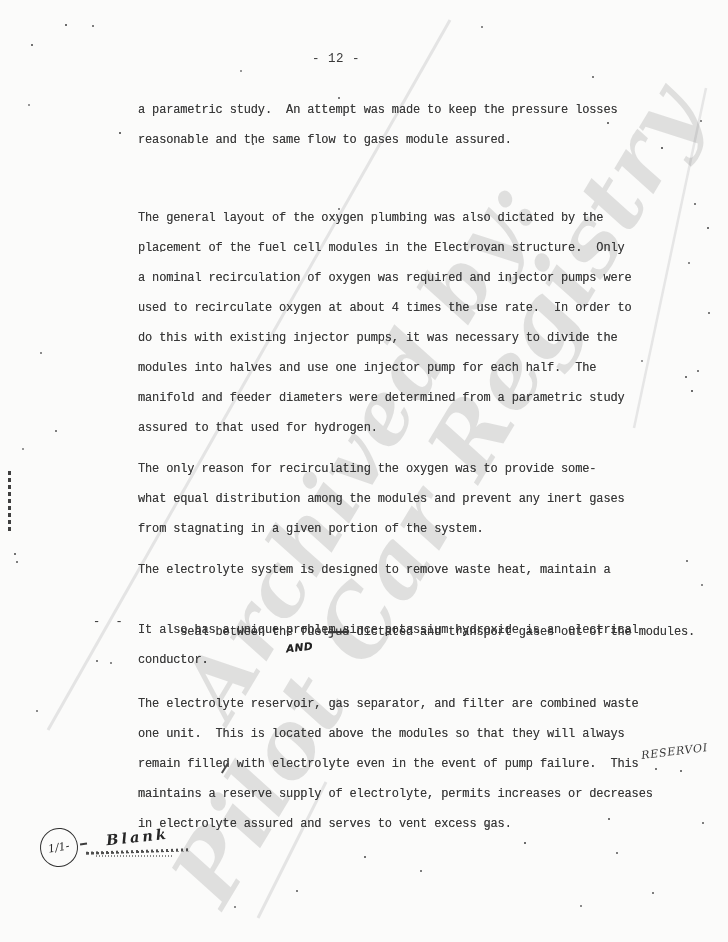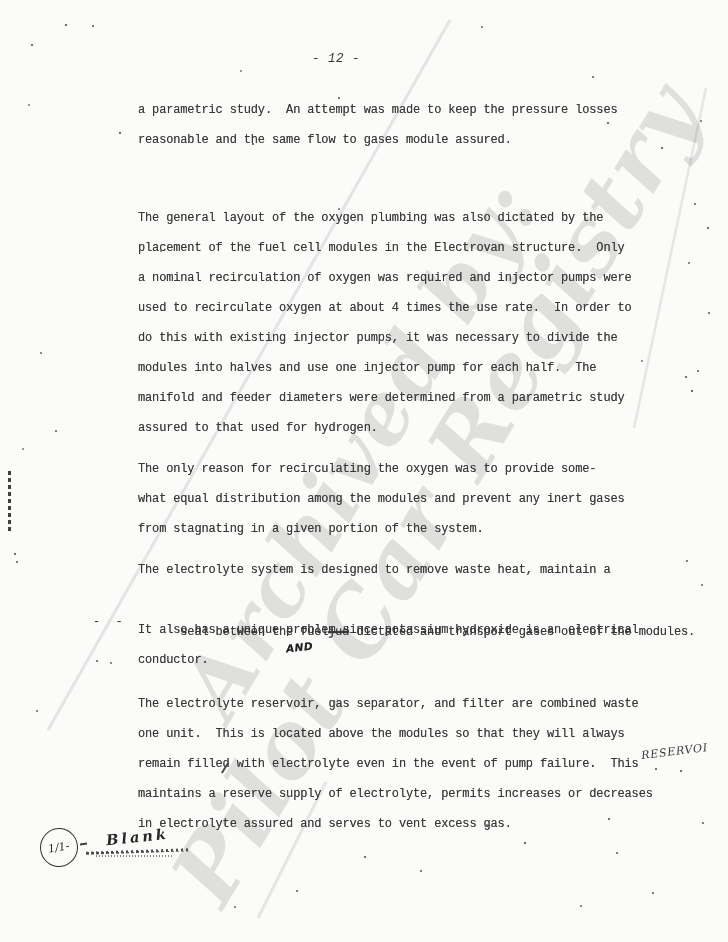--- a/index.html
+++ b/index.html
@@ -32,21 +32,21 @@
   .para{position:absolute;left:138px;z-index:2;}
   .tline{
     white-space:pre;
     font-size:12px;
     letter-spacing:-0.15px;
     height:30px;line-height:16px;
     text-shadow:0 0 0.4px rgba(40,40,40,0.55);
   }
   .pagenum{
     position:absolute;top:52px;left:0;width:672px;text-align:center;
-    font-size:12.5px;letter-spacing:0.5px;z-index:2;white-space:pre;font-style:italic;
+    font-size:12.5px;letter-spacing:0.5px;z-index:2;white-space:pre;
   }
   .seg{white-space:pre;font-family:Liberation Mono, monospace;}
   .struck{
     white-space:pre;display:inline-block;
     text-decoration:line-through;
     text-decoration-thickness:1.6px;
     transform:rotate(-2deg);
   }
   
   .hand{

